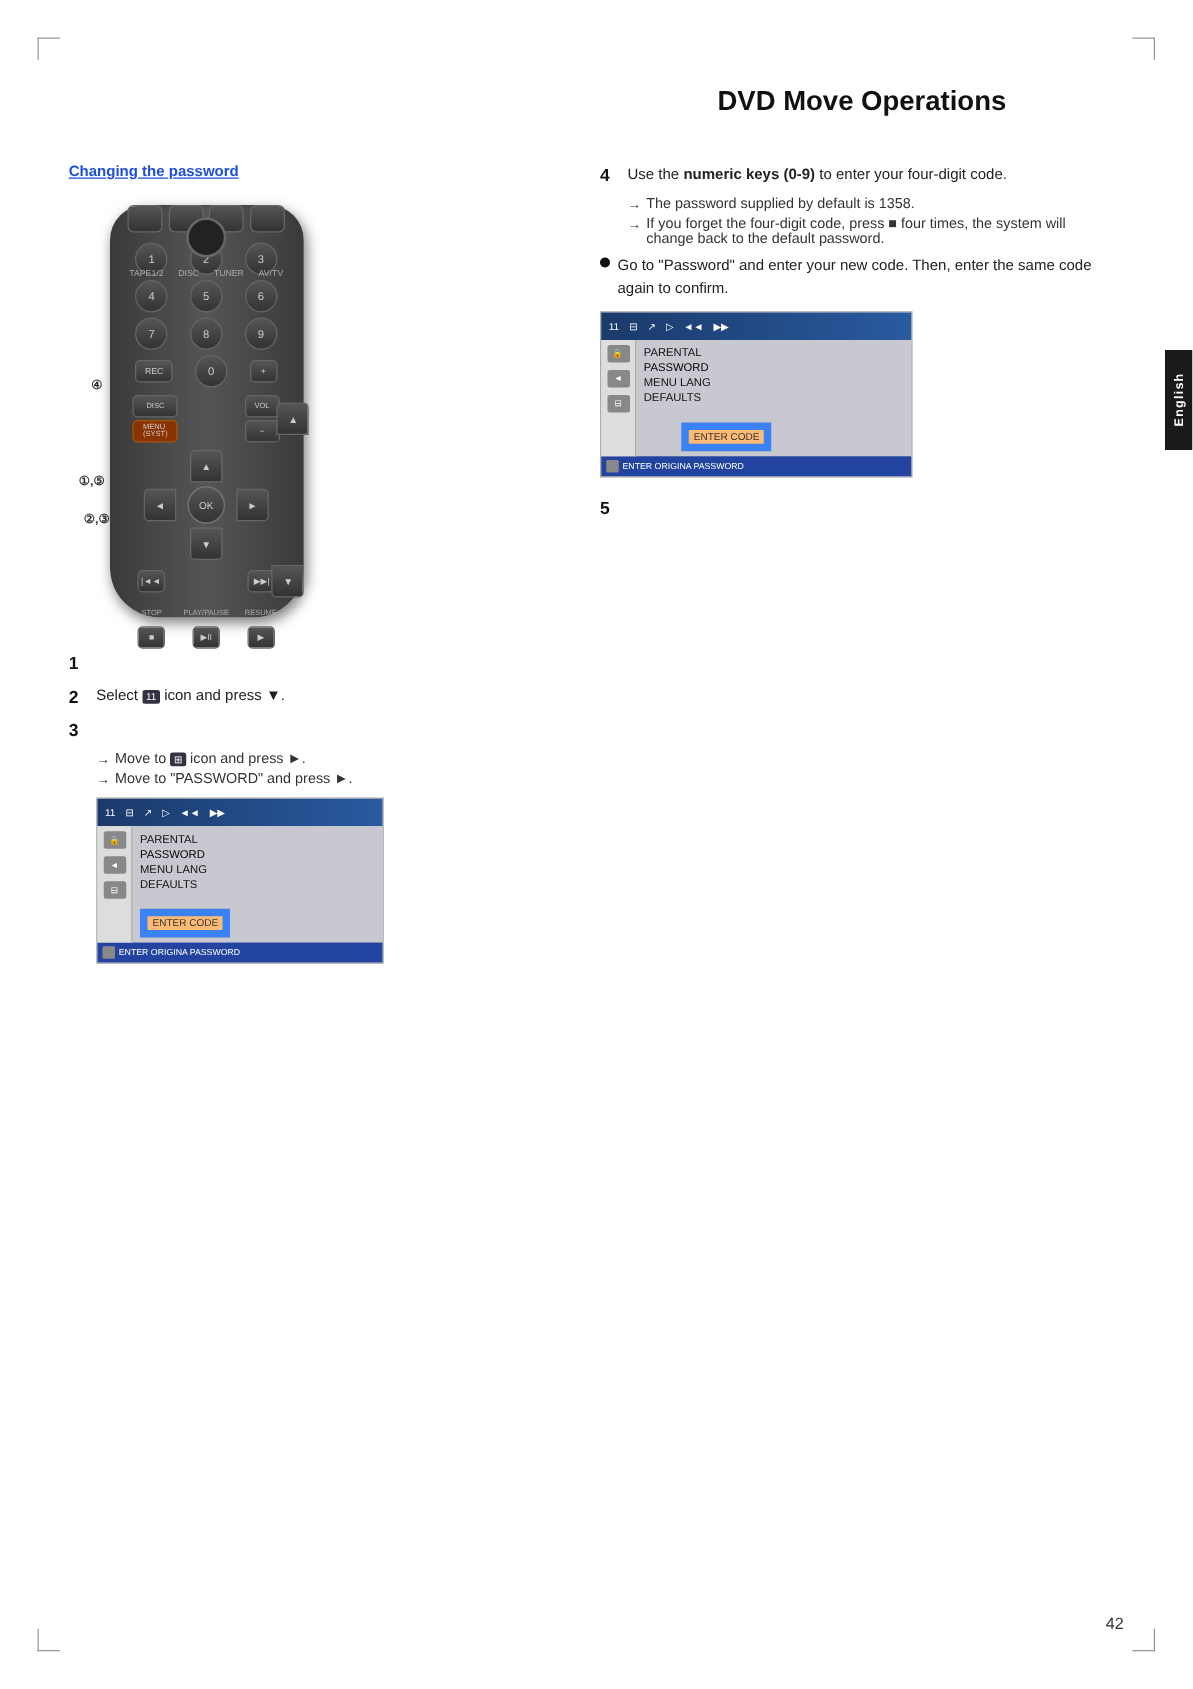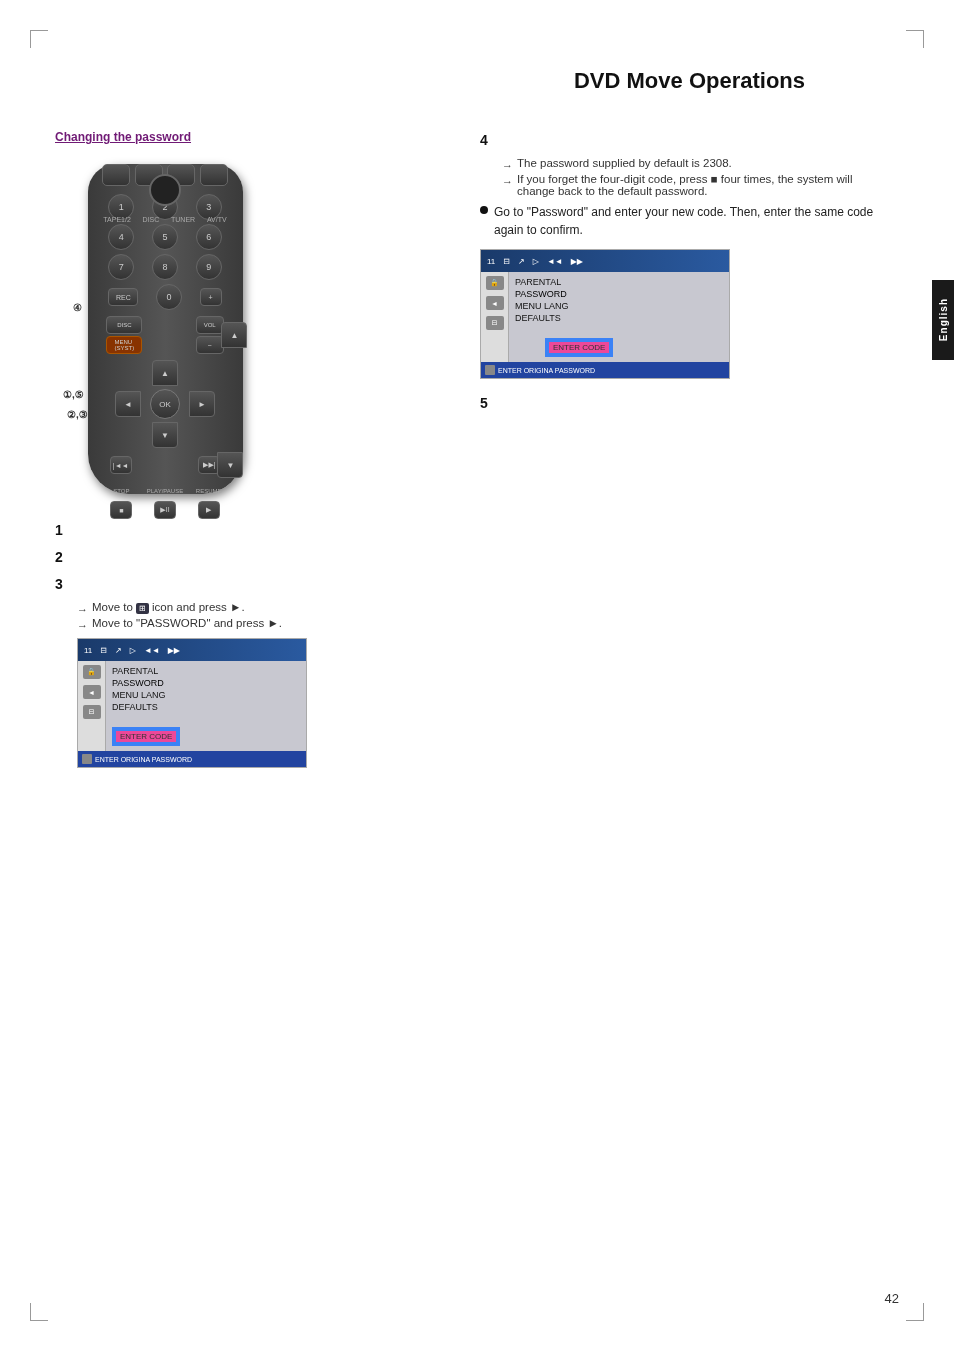--- a/index.html
+++ b/index.html
@@ -83,21 +83,21 @@
       position: absolute;
       top: 130px;
       left: 480px;
       right: 55px;
       width: 410px;
     }
 
     .section-title {
       font-size: 12px;
       font-weight: bold;
-      color: #701a75;
+      color: #1d4ed8;
       margin-bottom: 4px;
       text-decoration: underline;
     }
 
     .section-desc {
       font-size: 11.5px;
       color: #333;
       line-height: 1.5;
       margin-bottom: 10px;
     }
@@ -335,22 +335,22 @@
       font-size: 9px;
       color: #111;
       padding: 1px 0;
       font-family: Arial, sans-serif;
     }
     .menu-item.selected {
       color: #000;
       font-weight: normal;
     }
     .menu-enter-code {
-      border: 4px solid #3b82f6;
-      background: #ec4899;
+      border: 6px solid #3b82f6;
+      background: #fdba74;
       font-size: 8px;
       padding: 1px 4px;
       display: inline-block;
       color: #333;
       margin-left: 30px;
       margin-top: 6px;
     }
     .menu-bottom-bar {
       background: #2244a0;
       height: 16px;
@@ -409,21 +409,21 @@
 <div class="page-num">42</div>
 
 <div class="main-title">DVD Move Operations</div>
 
 <div class="left-col">
   <div class="section-title">Changing the password</div>
 
   <div class="remote-container">
 
     <span class="number-label" style="top:138px; left:-2px;">④</span>
-    <span class="number-label" style="top:225px; left:-12px;">①,⑤</span>
+    <span class="number-label" style="top:215px; left:-12px;">①,⑤</span>
     <span class="number-label" style="top:245px; left:-8px;">②,③</span>
 
     <div class="remote-body">
 
       <div class="remote-top-circle"></div>
 
       <div class="remote-label-row">
         <span>TAPE1/2</span>
         <span>DISC</span>
         <span>TUNER</span>
@@ -500,20 +500,21 @@
       </div>
     </div>
   </div>
 
   <div class="steps">
     <div class="step">
       <span class="step-num">1</span>
     </div>
     <div class="step">
       <span class="step-num">2</span>
+      <span class="step-text"><span>Select</span> <span style="background:#334;color:#fff;font-size:8px;padding:1px 3px;border-radius:2px;">11</span> icon and press ▼.</span>
     </div>
     <div class="step">
       <span class="step-num">3</span>
     </div>
     <div class="sub-steps">
       <div class="sub-step">
         <span class="arrow-right">→</span>
         <span>Move to <span style="background:#334;color:#fff;font-size:8px;padding:1px 3px;border-radius:2px;">⊞</span> icon and press ►.</span>
       </div>
       <div class="sub-step">
@@ -553,25 +554,26 @@
       </div>
     </div>
   </div>
 </div>
 
 <div class="right-col">
   <div class="right-steps">
 
     <div class="step">
       <span class="step-num">4</span>
+      <span class="step-text">Use the <b>numeric keys (0-9)</b> to enter your four-digit code.</span>
     </div>
     <div class="sub-steps">
       <div class="sub-step">
         <span class="arrow-right">→</span>
-        <span>The password supplied by default is 2308.</span>
+        <span>The password supplied by default is 1358.</span>
       </div>
       <div class="sub-step">
         <span class="arrow-right">→</span>
         <span>If you forget the four-digit code, press ■ four times, the system will change back to the default password.</span>
       </div>
     </div>
 
     <div class="bullet-step" style="margin-left:0; margin-bottom:10px;">
       <div class="bullet-dot"></div>
       <span class="bullet-text">Go to "Password" and enter your new code. Then, enter the same code again to confirm.</span>

